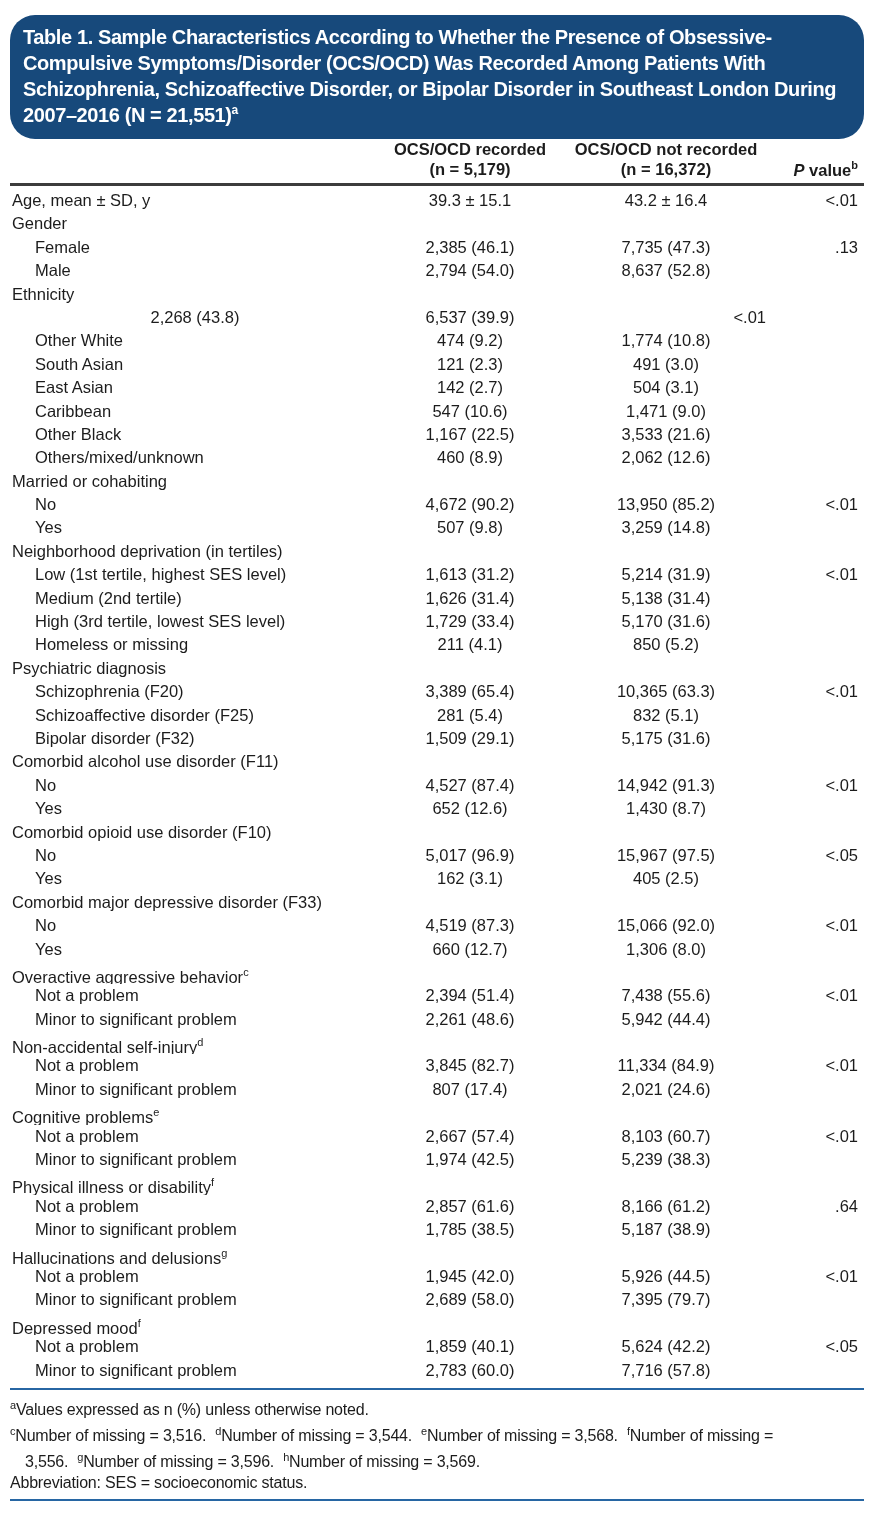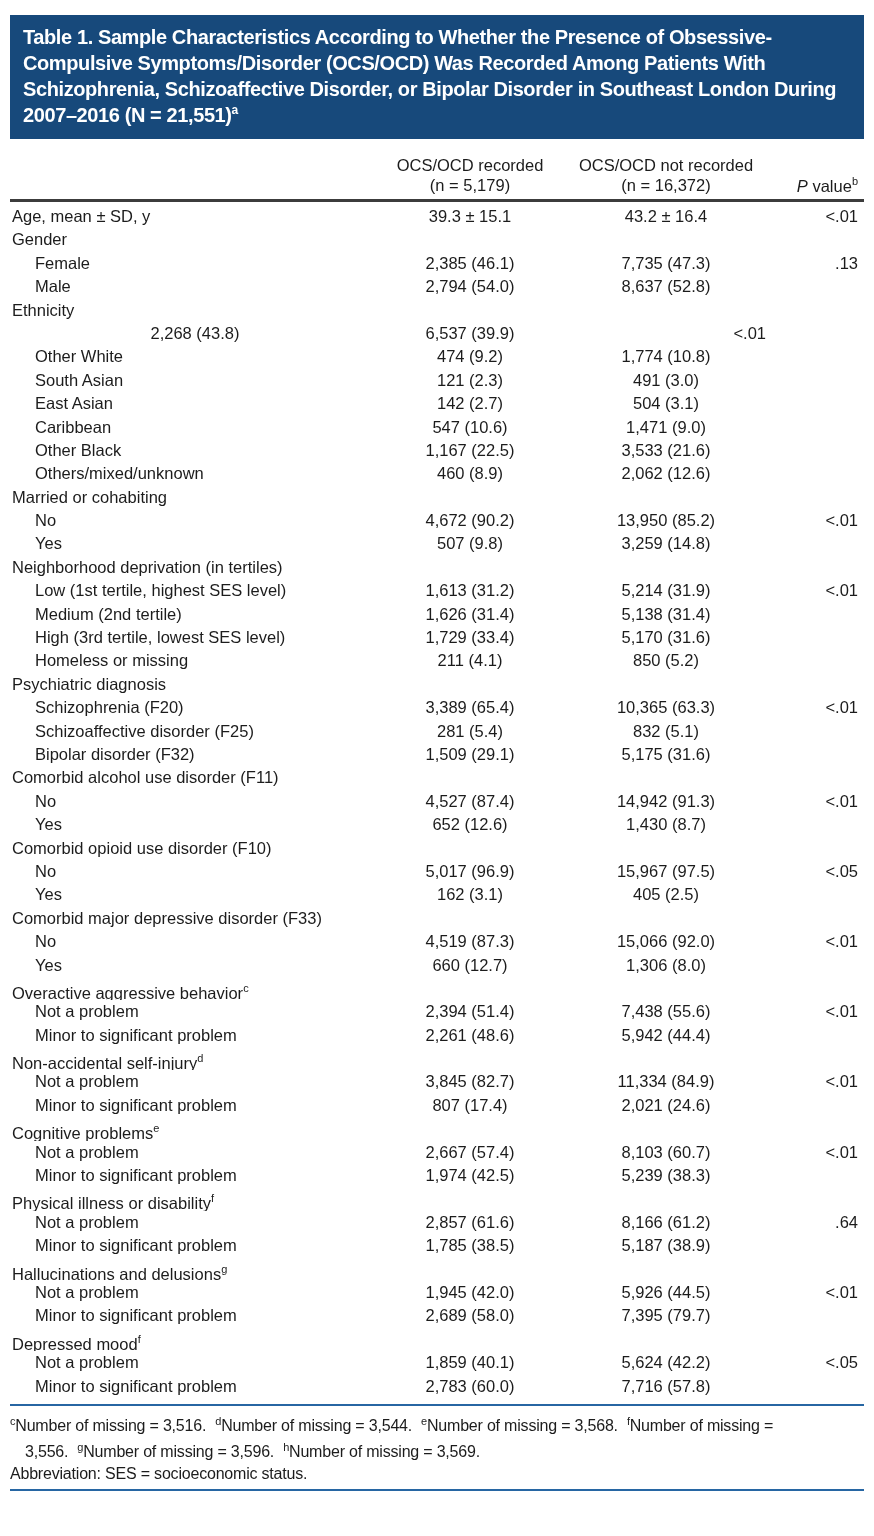--- a/index.html
+++ b/index.html
@@ -10,27 +10,28 @@
   }
   *{box-sizing:border-box;}
   body{margin:0;background:#ffffff;}
   .page{
     width:874px;height:1536px;overflow:hidden;background:#fff;
     font-family:"Liberation Sans",sans-serif;color:var(--text);
   }
   .title-bar{
     margin:15px 10px 0 10px;background:var(--header-bg);color:#fff;
     font-weight:bold;font-size:20px;line-height:26px;
-    padding:9px 13px 11px 13px;letter-spacing:-0.4px;
+    padding:9px 13px 11px 13px;letter-spacing:-0.4px;border-radius:25px;
   }
   .title-bar sup{font-size:12px;line-height:0;}
   .colhead{
     display:grid;grid-template-columns:1fr 180px 212px 92px;
-    margin:16px 10px 0 10px;font-size:16.5px;line-height:20px;
+    margin:0 10px 0 10px;font-size:16.5px;line-height:20px;
     align-items:end;
+    font-weight:bold;
   }
   .ch{text-align:center;}
   .pch{text-align:right;padding-right:6px;}
   .pch sup{font-size:11px;}
   .rule-dark{height:3px;background:var(--rule-dark);margin:4px 10px 0 10px;}
   .tbody{margin:3px 10px 0 10px;font-size:16.5px;}
   .trow{
     display:grid;grid-template-columns:1fr 180px 212px 92px;
     line-height:23.4px;height:23.4px;white-space:nowrap;
   }
@@ -378,19 +379,20 @@
         <div class="stub ind">Minor to significant problem</div>
         <div class="cell vcol">2,783 (60.0)</div>
         <div class="cell vcol">7,716 (57.8)</div>
         <div class="cell pcol"></div>
       </div>
     </div>
 
   <div class="rule-blue"></div>
 
   <div class="footnotes">
+    <div class="fn"><sup>a</sup><span>Values expressed as n (%) unless otherwise noted.</span></div>
     <div class="fn fn-run"><span class="fn-item"><sup>c</sup><span>Number of missing = 3,516.</span></span><span class="fn-item"><sup>d</sup><span>Number of missing = 3,544.</span></span><span class="fn-item"><sup>e</sup><span>Number of missing = 3,568.</span></span><span class="fn-item"><sup>f</sup><span>Number of missing = 3,556.</span></span><span class="fn-item"><sup>g</sup><span>Number of missing = 3,596.</span></span><span class="fn-item"><sup>h</sup><span>Number of missing = 3,569.</span></span></div>
     <div class="fn">Abbreviation: SES = socioeconomic status.</div>
   </div>
 
   <div class="rule-blue bottom-rule"></div>
 
 </div>
 
 </body></html>

